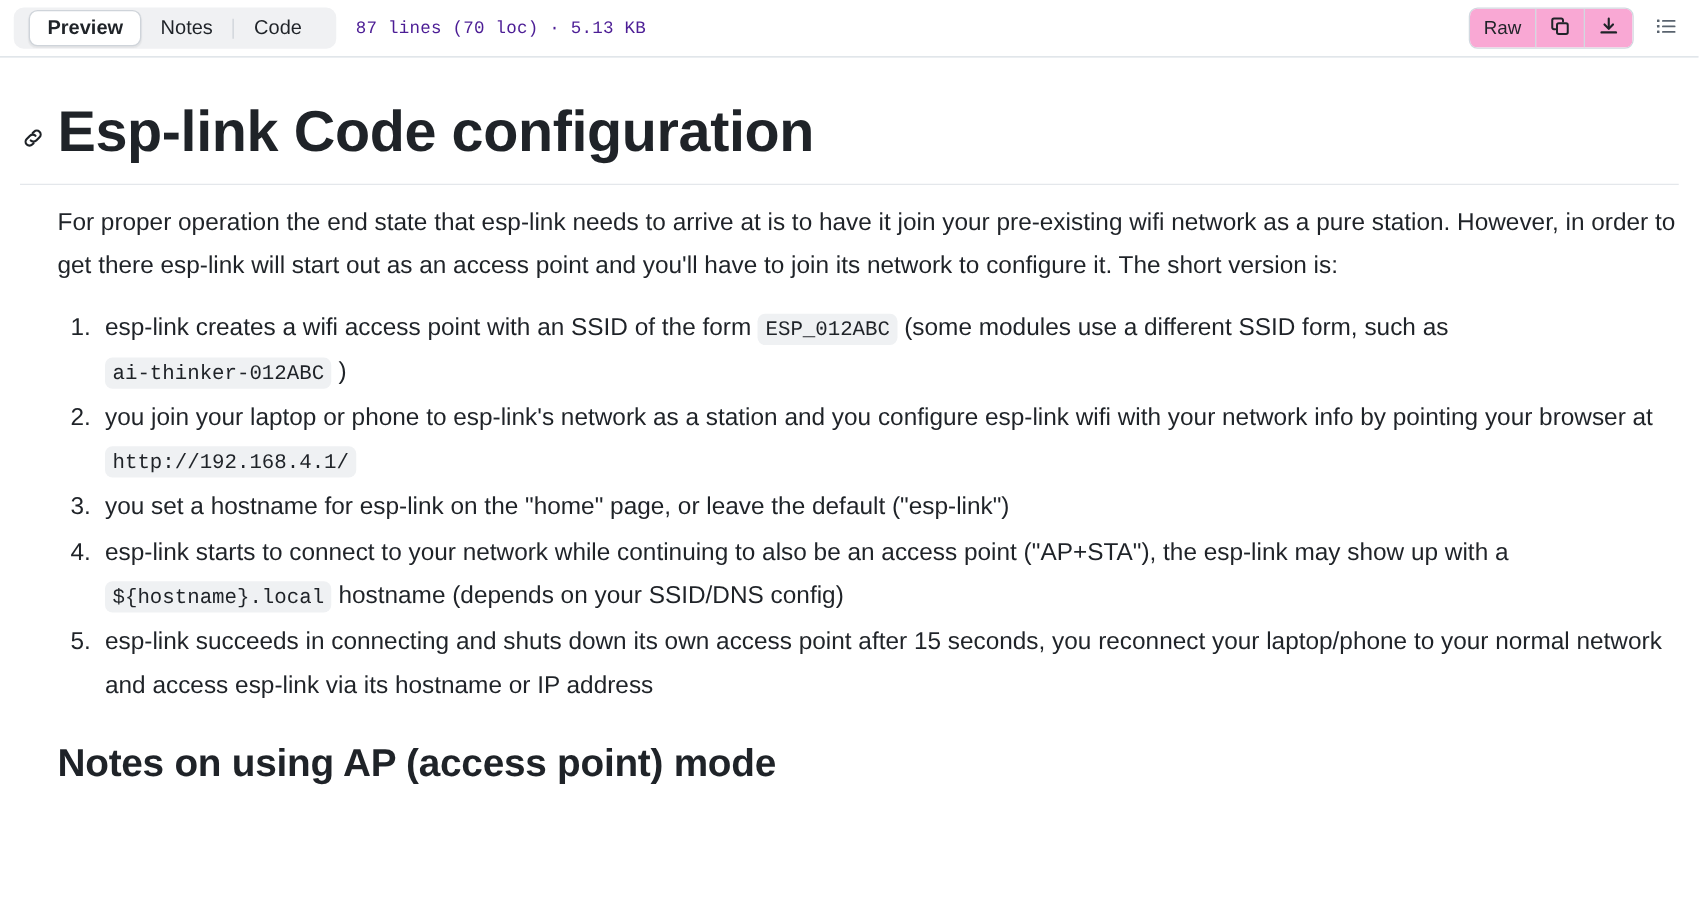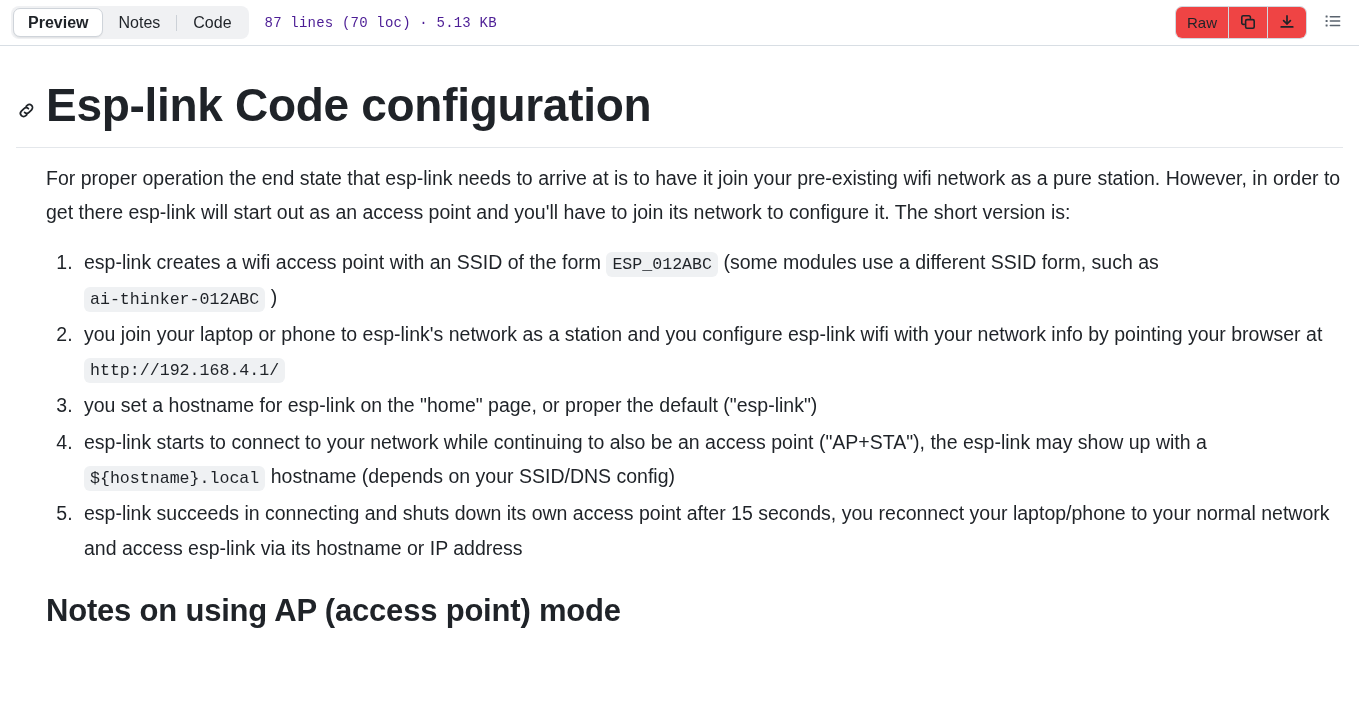--- a/index.html
+++ b/index.html
@@ -28,21 +28,21 @@
     padding: 0 12px 0 11px;
   }
 
   .segmented {
     display: inline-flex;
     align-items: center;
     background: #f0f1f3;
     border-radius: 8px;
     height: 33px;
     box-sizing: border-box;
-    padding: 2px;
+    padding: 12px;
   }
   .seg-btn {
     position: relative;
     display: inline-flex;
     align-items: center;
     justify-content: center;
     height: 29px;
     padding: 0 14px;
     font-size: 16px;
     line-height: 1;
@@ -90,21 +90,21 @@
     border-radius: 7px;
     overflow: hidden;
     height: 31px;
     background: #ffffff;
   }
   .btn-group > .gbtn {
     display: inline-flex;
     align-items: center;
     justify-content: center;
     padding: 0 11px;
-    background: #ef4444;
+    background: #f9a8d4;
     border: 0;
     border-right: 1px solid #d1d9e0;
     font-size: 15px;
     color: #1f2328;
     cursor: pointer;
     font-family: "Liberation Sans", sans-serif;
     line-height: 1;
   }
   .btn-group > .gbtn:last-child { border-right: 0; }
   .icon-btn-plain {
@@ -257,21 +257,21 @@
         </svg>
       </span>
       <span>Esp-link Code configuration</span>
     </h1>
 
     <p class="md-p">For proper operation the end state that esp-link needs to arrive at is to have it join your pre-existing wifi network as a pure station. However, in order to get there esp-link will start out as an access point and you'll have to join its network to configure it. The short version is:</p>
 
     <ol class="md-list" id="steps-list">
         <li><span>esp-link creates a wifi access point with an SSID of the form </span><code class="inline-code">ESP_012ABC</code><span> (some modules use a different SSID form, such as </span><code class="inline-code">ai-thinker-012ABC</code><span> )</span></li>
         <li><span>you join your laptop or phone to esp-link's network as a station and you configure esp-link wifi with your network info by pointing your browser at </span><code class="inline-code">http://192.168.4.1/</code></li>
-        <li><span>you set a hostname for esp-link on the "home" page, or proper the default ("esp-link")</span></li>
+        <li><span>you set a hostname for esp-link on the "home" page, or leave the default ("esp-link")</span></li>
         <li><span>esp-link starts to connect to your network while continuing to also be an access point ("AP+STA"), the esp-link may show up with a </span><code class="inline-code">${hostname}.local</code><span> hostname (depends on your SSID/DNS config)</span></li>
         <li><span>esp-link succeeds in connecting and shuts down its own access point after 15 seconds, you reconnect your laptop/phone to your normal network and access esp-link via its hostname or IP address</span></li>
       </ol>
 
     <h2 class="md-h2">Notes on using AP (access point) mode</h2>
 
   </article>
 </div>
 
 </body></html>

